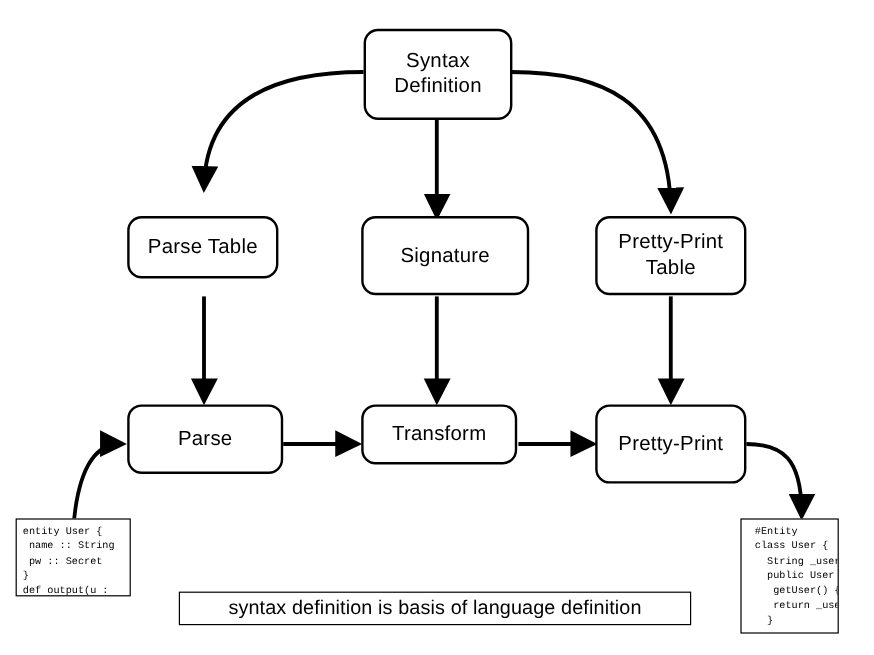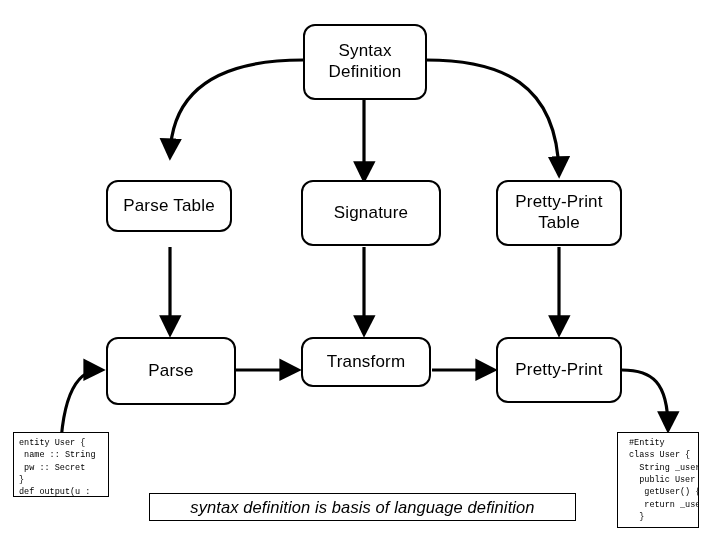--- a/index.html
+++ b/index.html
@@ -109,21 +109,21 @@
     <span>Signature</span>
   </div>
 
   <div class="node" style="left:496px;top:180px;width:126px;height:66px;">
     <div>
       <span>Pretty-Print</span>
       <span>Table</span>
     </div>
   </div>
 
-  <div class="node" style="left:106px;top:337px;width:130px;height:68px;">
+  <div class="node" style="left:106px;top:337px;width:130px;height:58px;">
     <span>Parse</span>
   </div>
 
   <div class="node" style="left:301px;top:337px;width:130px;height:50px;">
     <span>Transform</span>
   </div>
 
   <div class="node" style="left:496px;top:337px;width:126px;height:66px;">
     <span>Pretty-Print</span>
   </div>
@@ -136,15 +136,15 @@
 User) {</div>
 
   <div class="codebox" style="left:617px;top:432px;width:82px;height:96px;padding-left:11px;">#Entity
 class User {
   String _user;
   public User
    getUser() {
    return _user;
   }</div>
 
-  <div class="caption" style="left:149px;top:493px;width:427px;height:28px;font-style:italic;">syntax definition is basis of language definition</div>
+  <div class="caption" style="left:149px;top:493px;width:427px;height:28px;">syntax definition is basis of language definition</div>
 
 </div>
 
 </body></html>

